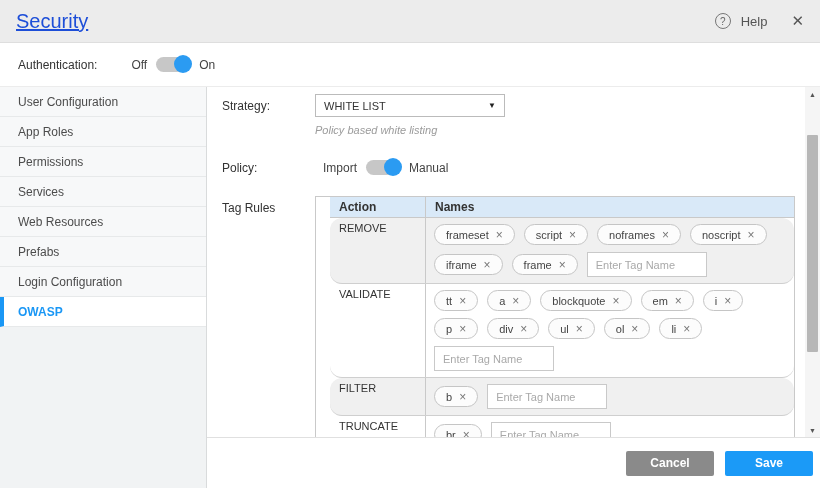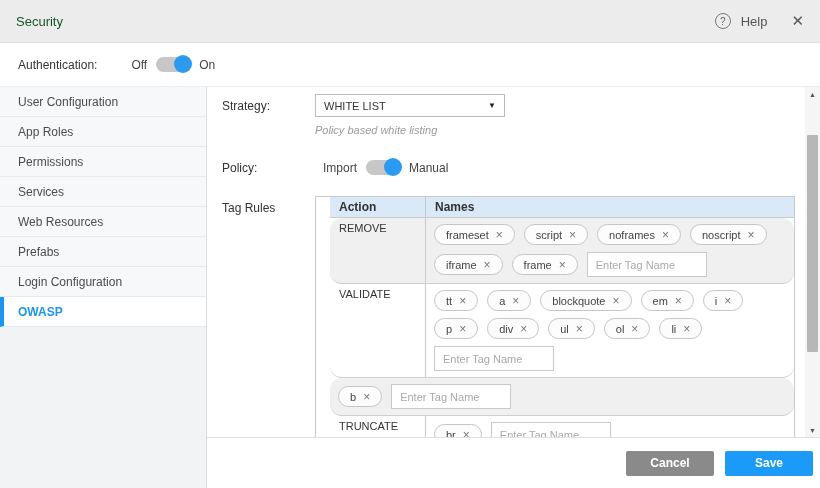--- a/index.html
+++ b/index.html
@@ -3,21 +3,21 @@
 <meta charset="utf-8">
 <style>
   * { margin:0; padding:0; box-sizing:border-box; }
   html,body { width:820px; height:488px; overflow:hidden; }
   body { font-family:"Liberation Sans", sans-serif; background:#fff; color:#333; }
   .window { width:820px; height:488px; display:flex; flex-direction:column; background:#fff; }
 
   
   .titlebar { height:43px; background:#ececec; border-bottom:1px solid #dedede;
               display:flex; align-items:center; padding:0 16px; flex:0 0 auto; }
-  .title { font-size:13px; font-weight:500; color:#14532d; }
+  .title { font-size:20px; font-weight:500; color:#1d4ed8;text-decoration:underline; }
   .titlebar-right { margin-left:auto; display:flex; align-items:center; gap:10px; }
   .help-icon { width:16px; height:16px; border:1px solid #777; border-radius:50%; color:#666;
                font-size:10px; display:flex; align-items:center; justify-content:center; }
   .help-label { font-size:13px; color:#555; }
   .close-icon { font-size:15px; color:#555; margin-left:14px; cursor:default; }
 
   
   .authbar { height:44px; background:#fff; border-bottom:1px solid #ececec;
              display:flex; align-items:center; padding:0 18px; flex:0 0 auto; }
   .auth-label { font-size:12px; color:#333; }
@@ -230,20 +230,21 @@
                         <span class="x">×</span>
                       </span>
                       <span class="chip">
                         <span>li</span>
                         <span class="x">×</span>
                       </span>
                       <input class="tag-input" type="text" placeholder="Enter Tag Name" style="">
                     </div>
                   </div>
                   <div class="trow odd">
+                    <div class="td-action">FILTER</div>
                     <div class="td-names">
                       <span class="chip">
                         <span>b</span>
                         <span class="x">×</span>
                       </span>
                       <input class="tag-input" type="text" placeholder="Enter Tag Name" style="">
                     </div>
                   </div>
                   <div class="trow even">
                     <div class="td-action">TRUNCATE</div>

